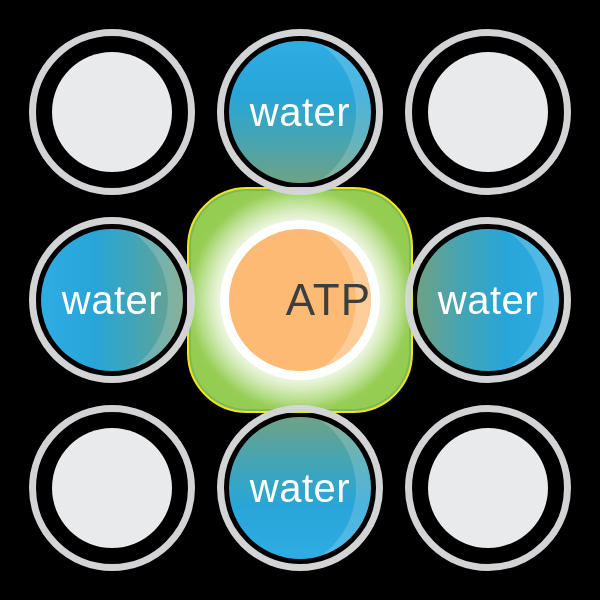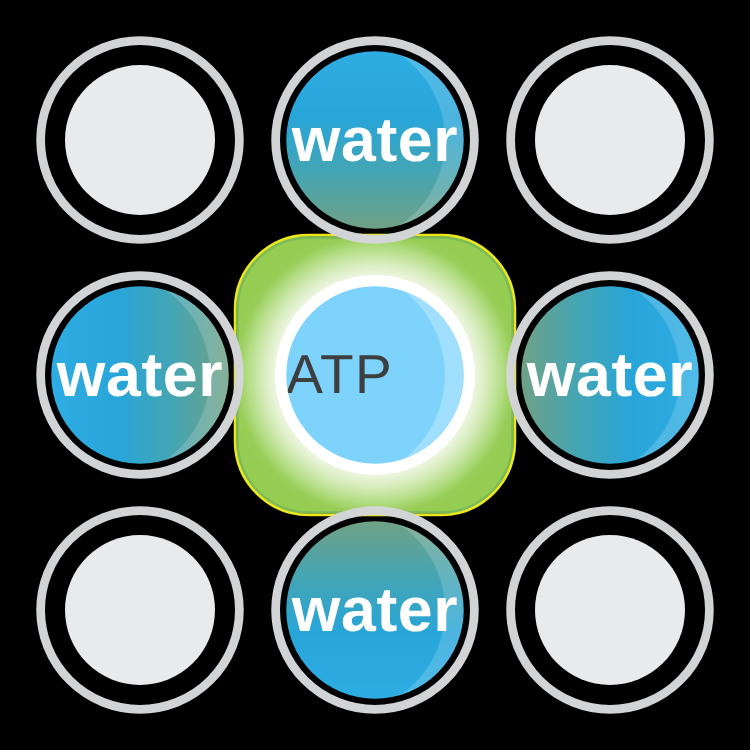--- a/index.html
+++ b/index.html
@@ -87,40 +87,40 @@
       rgba(255,255,255,0.17) 69% 100%);
   }
   
   .grad-down  { background: linear-gradient(180deg, #2eadE4 0%, #28a5d8 38%, #44a5b4 68%, #6fa185 100%); }
   .grad-right { background: linear-gradient( 90deg, #2eadE4 0%, #28a5d8 38%, #44a5b4 68%, #6fa185 100%); }
   .grad-left  { background: linear-gradient(270deg, #2eadE4 0%, #28a5d8 38%, #44a5b4 68%, #6fa185 100%); }
   .grad-up    { background: linear-gradient(  0deg, #2eadE4 0%, #28a5d8 38%, #44a5b4 68%, #6fa185 100%); }
 
   .wlabel {
     color: #ffffff;
-    font-size: 50px;
-    font-weight: 700;
+    font-size: 40px;
+    font-weight: 400;
     line-height: 1;
     z-index: 2;
     position: relative;
     letter-spacing: 0.5px;
   }
 
   
   .atp {
     position: absolute;
     left: 229px;
     top: 229px;
     width: 142px;
     height: 142px;
     border-radius: 50%;
-    background: #7dd3fc;
+    background: #fdba74;
     display: flex;
     align-items: center;
-    justify-content: flex-start;
+    justify-content: flex-end;
     box-shadow: 0 0 0 9px #ffffff, 0 0 28px 18px rgba(255,255,255,0.85);
     z-index: 3;
     overflow: hidden;
   }
   .atp::after {
     content: "";
     position: absolute;
     inset: 0;
     border-radius: 50%;
     background: radial-gradient(circle at 29% 50%,

